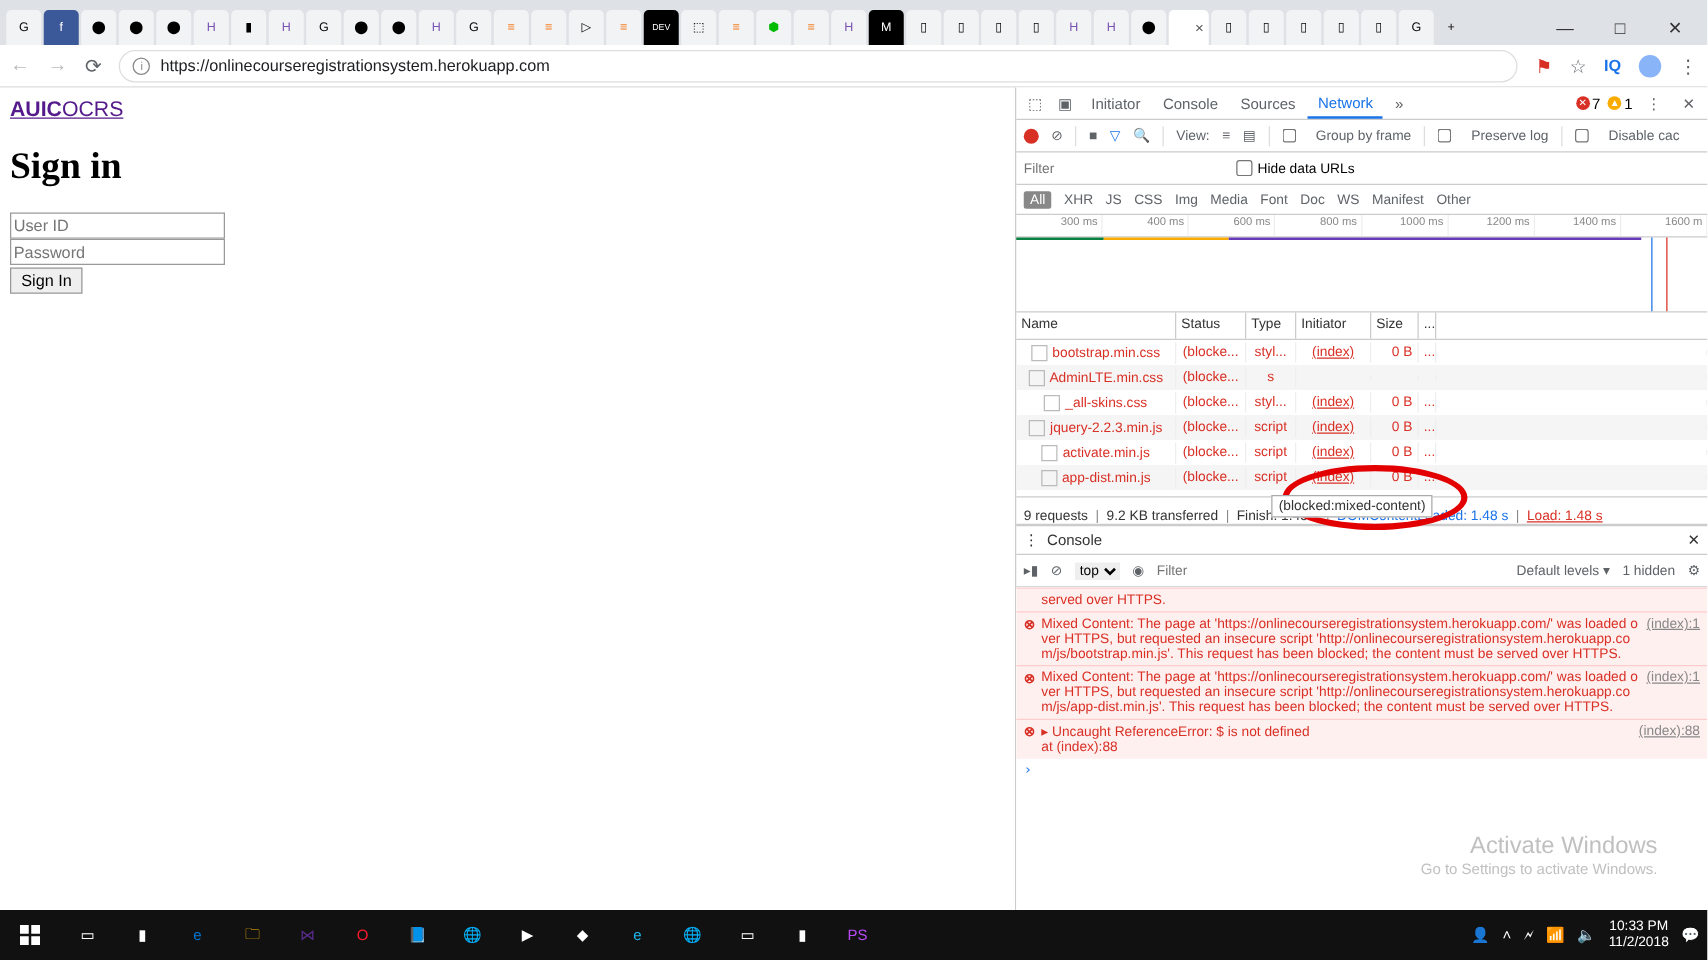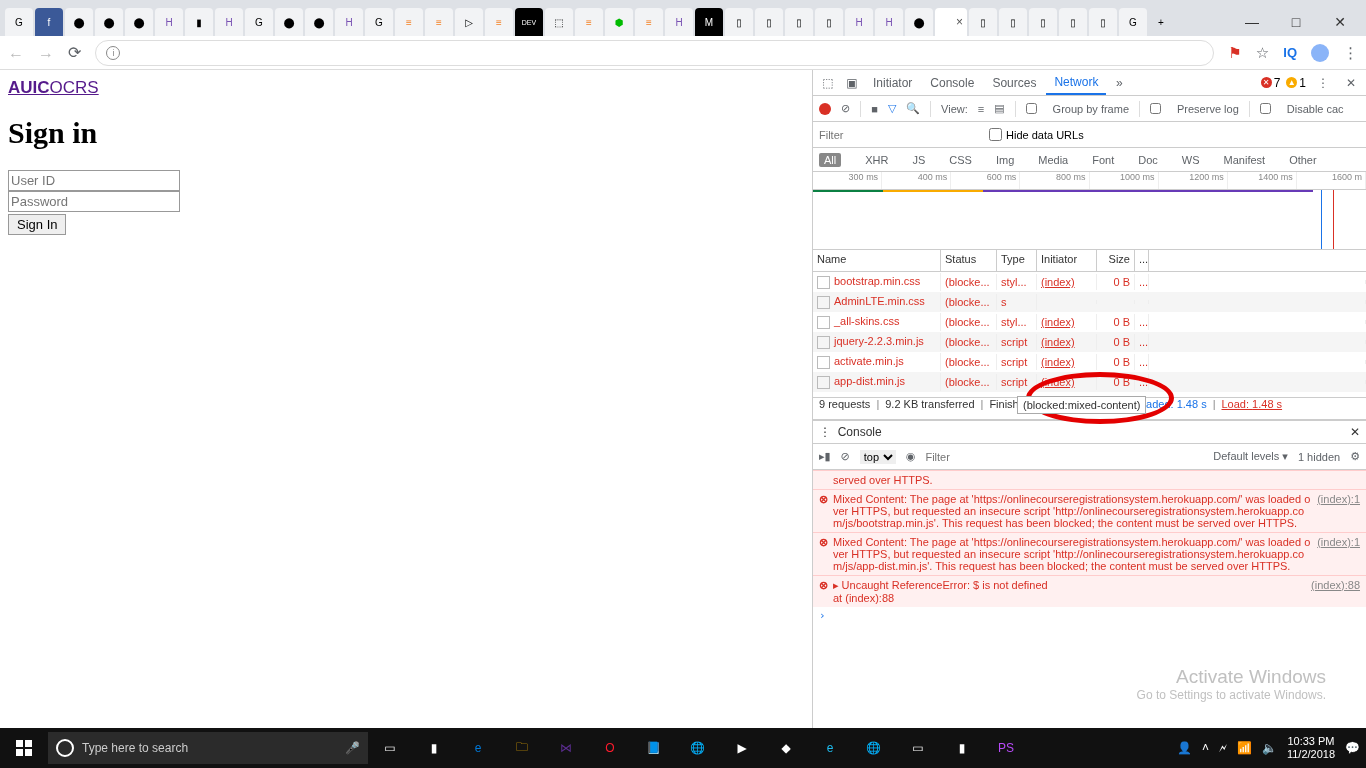--- a/index.html
+++ b/index.html
@@ -41,46 +41,46 @@
 .err-dot.yel{background:#f9ab00;}
 
 .nw-toolbar{height:26px;border-bottom:1px solid #ccc;display:flex;align-items:center;padding:0 6px;gap:10px;font-size:11px;color:#5f6368;}
 .rec-dot{width:12px;height:12px;background:#d93025;border-radius:50%;}
 .nw-toolbar .sep{width:1px;height:16px;background:#ddd;}
 .nw-toolbar .chk{display:flex;align-items:center;gap:16px;}
 .nw-toolbar input[type=checkbox]{width:11px;height:11px;}
 
 .filter-row{height:26px;border-bottom:1px solid #ccc;display:flex;align-items:center;padding:0 6px;gap:10px;font-size:11px;}
 .filter-row input.filter{border:none;outline:none;width:160px;font-size:11px;color:#888;}
-.type-row{height:24px;border-bottom:1px solid #ccc;display:flex;align-items:center;padding:0 6px;gap:24px;font-size:11px;color:#5f6368;}
+.type-row{height:24px;border-bottom:1px solid #ccc;display:flex;align-items:center;padding:0 6px;gap:10px;font-size:11px;color:#5f6368;}
 .type-row .all{background:#888;color:#fff;padding:1px 5px;border-radius:2px;}
 
 .tl{height:18px;border-bottom:1px solid #ccc;display:flex;font-size:9px;color:#888;}
 .tl div{flex:1;text-align:right;padding-right:3px;border-right:1px solid #eee;}
 .tl-graph{height:60px;border-bottom:1px solid #ccc;position:relative;}
 .tl-graph .bar{position:absolute;top:0;height:2px;}
 .tl-graph .b1{left:0;width:70px;background:#0b8043;}
 .tl-graph .b2{left:70px;width:100px;background:#f9ab00;}
 .tl-graph .b3{left:170px;width:330px;background:#673ab7;}
 .tl-graph .m1{position:absolute;left:508px;top:0;width:1px;height:100%;background:#1a73e8;}
 .tl-graph .m2{position:absolute;left:520px;top:0;width:1px;height:100%;background:#d93025;}
 
 .nw-head{height:22px;border-bottom:1px solid #ccc;display:flex;font-size:11px;color:#333;}
 .nw-head div{border-right:1px solid #ccc;padding:3px 4px;}
-.c-name{width:128px;} .c-status{width:56px;} .c-type{width:40px;} .c-init{width:60px;} .c-size{width:38px;text-align:right;} .c-ti{width:14px;} .c-wf{flex:1;position:relative;}
+.c-name{width:128px;} .c-status{width:56px;} .c-type{width:40px;} .c-init{width:60px;} .c-size{width:38px;} .c-ti{width:14px;} .c-wf{flex:1;position:relative;}
 .nw-body{height:126px;overflow:hidden;border-bottom:1px solid #ccc;}
 .nw-row{height:20px;display:flex;font-size:11px;color:#d93025;align-items:center;}
 .nw-row:nth-child(even){background:#f5f5f5;}
-.nw-row div{border-right:1px solid #eee;padding:2px 4px;overflow:hidden;white-space:nowrap;}
+.nw-row div{border-right:1px solid #eee;padding:2px 4px;overflow:hidden;white-space:nowrap;text-align:center;}
 .nw-row .c-name::before{content:"";display:inline-block;width:11px;height:11px;border:1px solid #bbb;margin-right:4px;vertical-align:middle;}
 .nw-row .c-init{text-decoration:underline;}
 .tooltip{position:absolute;left:1017px;top:396px;background:#fff;border:1px solid #aaa;padding:2px 5px;font-size:11px;color:#333;z-index:10;}
 .circle{position:absolute;left:1026px;top:372px;width:148px;height:52px;border:5px solid #e30000;border-radius:50%;z-index:9;pointer-events:none;}
 
-.nw-status{height:22px;border-bottom:1px solid #ccc;display:flex;align-items:flex-start;padding:0 6px;gap:6px;font-size:11px;color:#333;}
+.nw-status{height:22px;border-bottom:1px solid #ccc;display:flex;align-items:flex-end;padding:0 6px;gap:6px;font-size:11px;color:#333;}
 .nw-status .sep2{color:#888;}
 .nw-status .blue{color:#1a73e8;}
 .nw-status .red{color:#d93025;text-decoration:underline;}
 
 .console-head{height:24px;border-top:1px solid #ccc;border-bottom:1px solid #ccc;display:flex;align-items:center;padding:0 6px;font-size:12px;color:#333;justify-content:space-between;}
 .console-tb{height:26px;border-bottom:1px solid #ccc;display:flex;align-items:center;padding:0 6px;gap:10px;font-size:11px;color:#5f6368;}
 .console-tb select{border:none;font-size:11px;}
 .console-tb input{border:none;font-size:11px;outline:none;}
 .console-body{flex:1;overflow:hidden;background:#fff;font-family:Consolas,monospace;font-size:11px;}
 .msg{display:flex;padding:3px 6px;background:#fff0f0;border-top:1px solid #fcc;}
@@ -156,20 +156,21 @@
     <div class="win-ctrl">✕</div>
   </div>
 </div>
 
 <div class="addr-bar">
   <span class="nav-btn disabled">←</span>
   <span class="nav-btn disabled">→</span>
   <span class="nav-btn">⟳</span>
   <div class="addr-box">
     <span class="info-icon">i</span>
+    <span>https://onlinecourseregistrationsystem.herokuapp.com</span>
   </div>
   <div class="addr-right">
     <span style="color:#d93025">⚑</span>
     <span>☆</span>
     <span style="color:#1a73e8;font-weight:bold;font-size:13px">IQ</span>
     <span style="width:18px;height:18px;background:#8ab4f8;border-radius:50%;display:inline-block"></span>
     <span>⋮</span>
   </div>
 </div>
 
@@ -400,25 +401,20 @@
 
 <div class="taskbar">
   <div class="start">
     <svg viewBox="0 0 16 16">
         <rect x="0" y="0" width="7" height="7" fill="#fff"></rect>
         <rect x="9" y="0" width="7" height="7" fill="#fff"></rect>
         <rect x="0" y="9" width="7" height="7" fill="#fff"></rect>
         <rect x="9" y="9" width="7" height="7" fill="#fff"></rect>
       </svg>
   </div>
-  <div class="searchbox">
-    <span class="cortana"></span>
-    <span>Type here to search</span>
-    <span style="margin-left:auto">🎤</span>
-  </div>
   <div class="task-icons">
     <div class="ti">▭</div>
     <div class="ti">▮</div>
     <div class="ti" style="color:#0078d7">e</div>
     <div class="ti" style="color:#ffb900">🗀</div>
     <div class="ti" style="color:#5c2d91">⋈</div>
     <div class="ti" style="color:#ff1b2d">O</div>
     <div class="ti">📘</div>
     <div class="ti">🌐</div>
     <div class="ti">▶</div>

